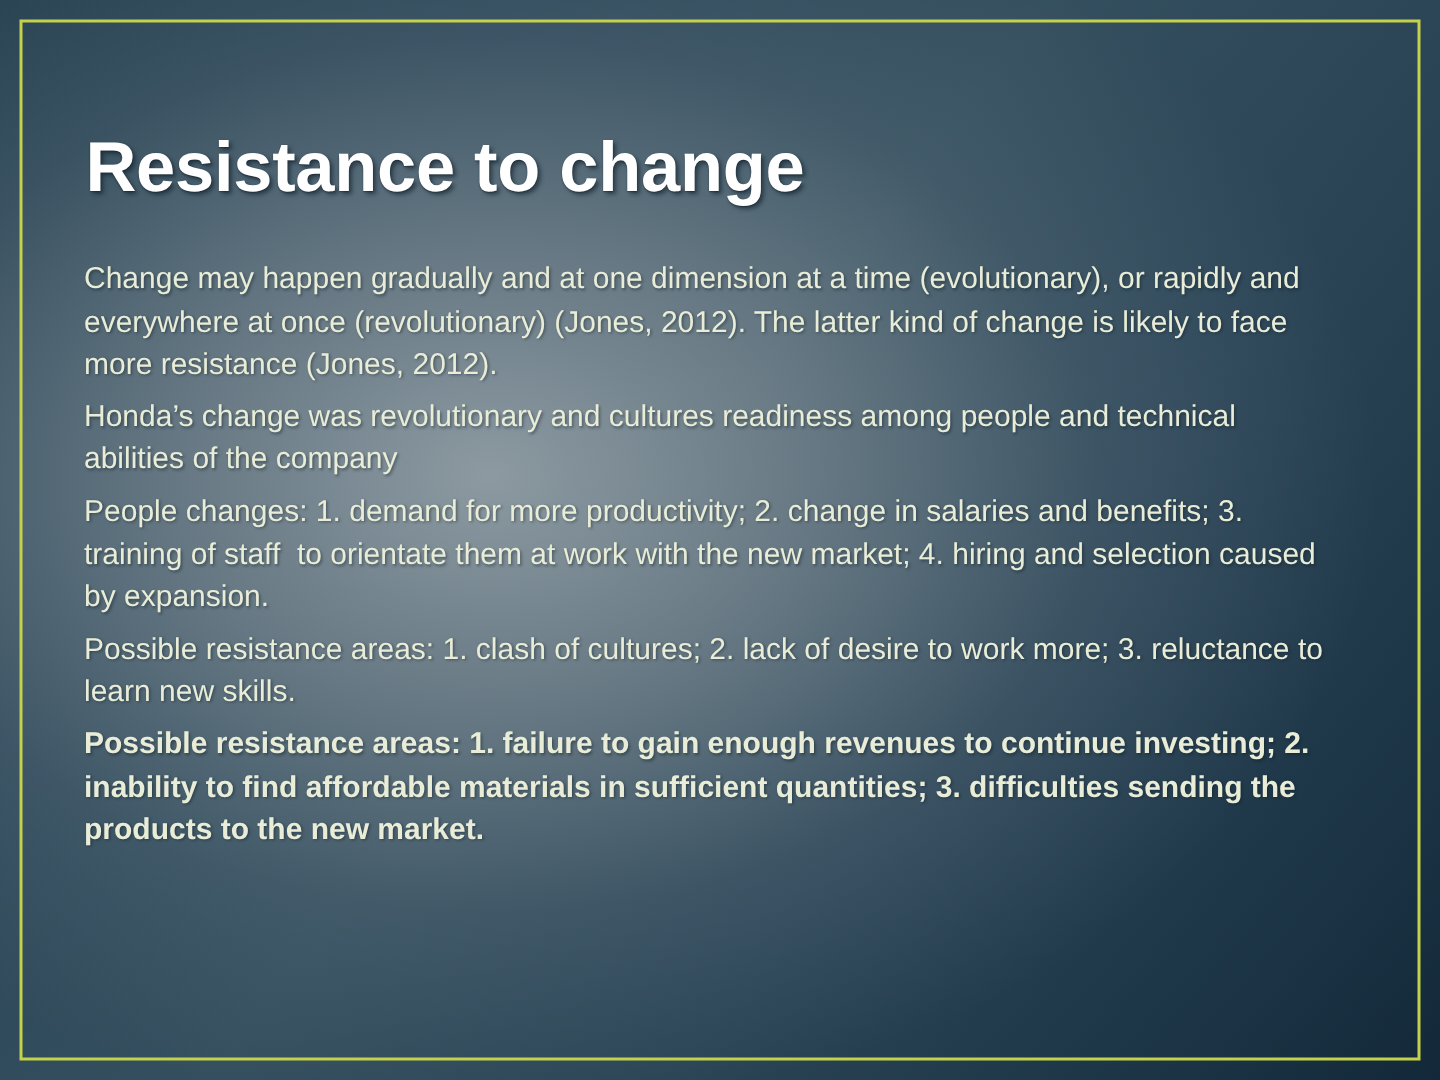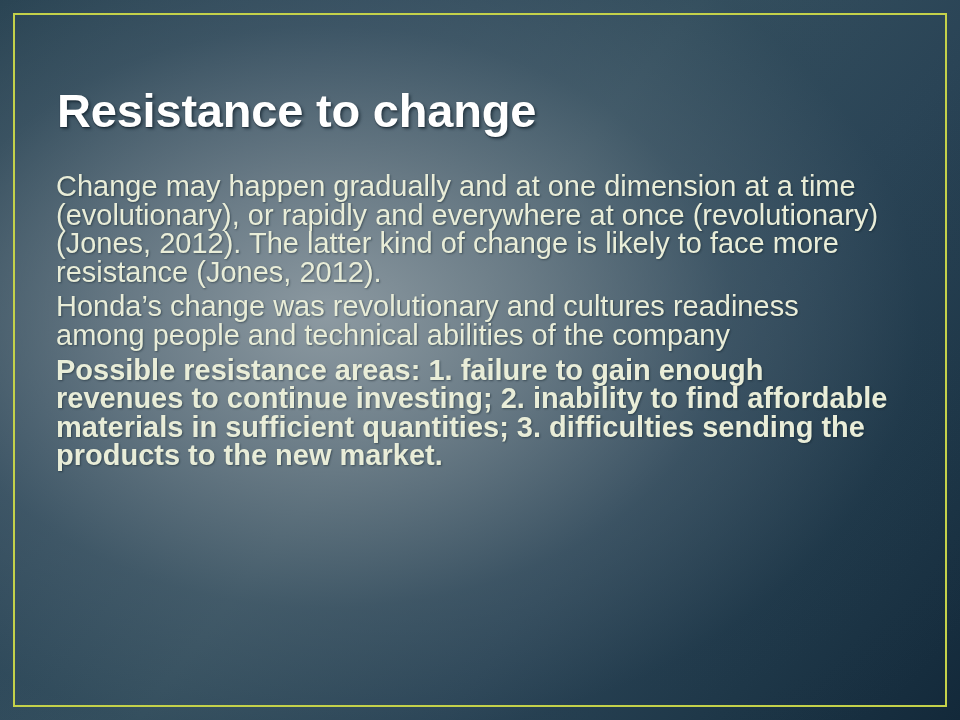--- a/index.html
+++ b/index.html
@@ -70,21 +70,21 @@
 
   .body-block {
     position: absolute;
     left: 56px;
     top: 172px;
     width: 848px;
   }
 
   .para {
     margin: 0 15px 6px 0;
-    font-size: 29px;
+    font-size: 20px;
     line-height: 28.6px;
     color: #e9edd8;
     text-shadow: 1px 1px 2px rgba(12,26,36,0.45);
     white-space: pre-wrap;
   }
   .para:last-child {
     margin-bottom: 0;
     font-weight: bold;
   }
 </style>
@@ -95,17 +95,19 @@
 
   <div class="slide-border"></div>
 
   <div class="content">
 
     <h1 class="slide-title">Resistance to change</h1>
 
     <div class="body-block">
       <p class="para">Change may happen gradually and at one dimension at a time (evolutionary), or rapidly and everywhere at once (revolutionary) (Jones, 2012). The latter kind of change is likely to face more resistance (Jones, 2012).</p>
       <p class="para">Honda’s change was revolutionary and cultures readiness among people and technical abilities of the company</p>
+      <p class="para">People changes: 1. demand for more productivity; 2. change in salaries and benefits; 3. training of staff  to orientate them at work with the new market; 4. hiring and selection caused by expansion.</p>
+      <p class="para">Possible resistance areas: 1. clash of cultures; 2. lack of desire to work more; 3. reluctance to learn new skills.</p>
       <p class="para">Possible resistance areas: 1. failure to gain enough revenues to continue investing; 2. inability to find affordable materials in sufficient quantities; 3. difficulties sending the products to the new market.</p>
     </div>
 
   </div>
 </div>
 
 </body></html>

